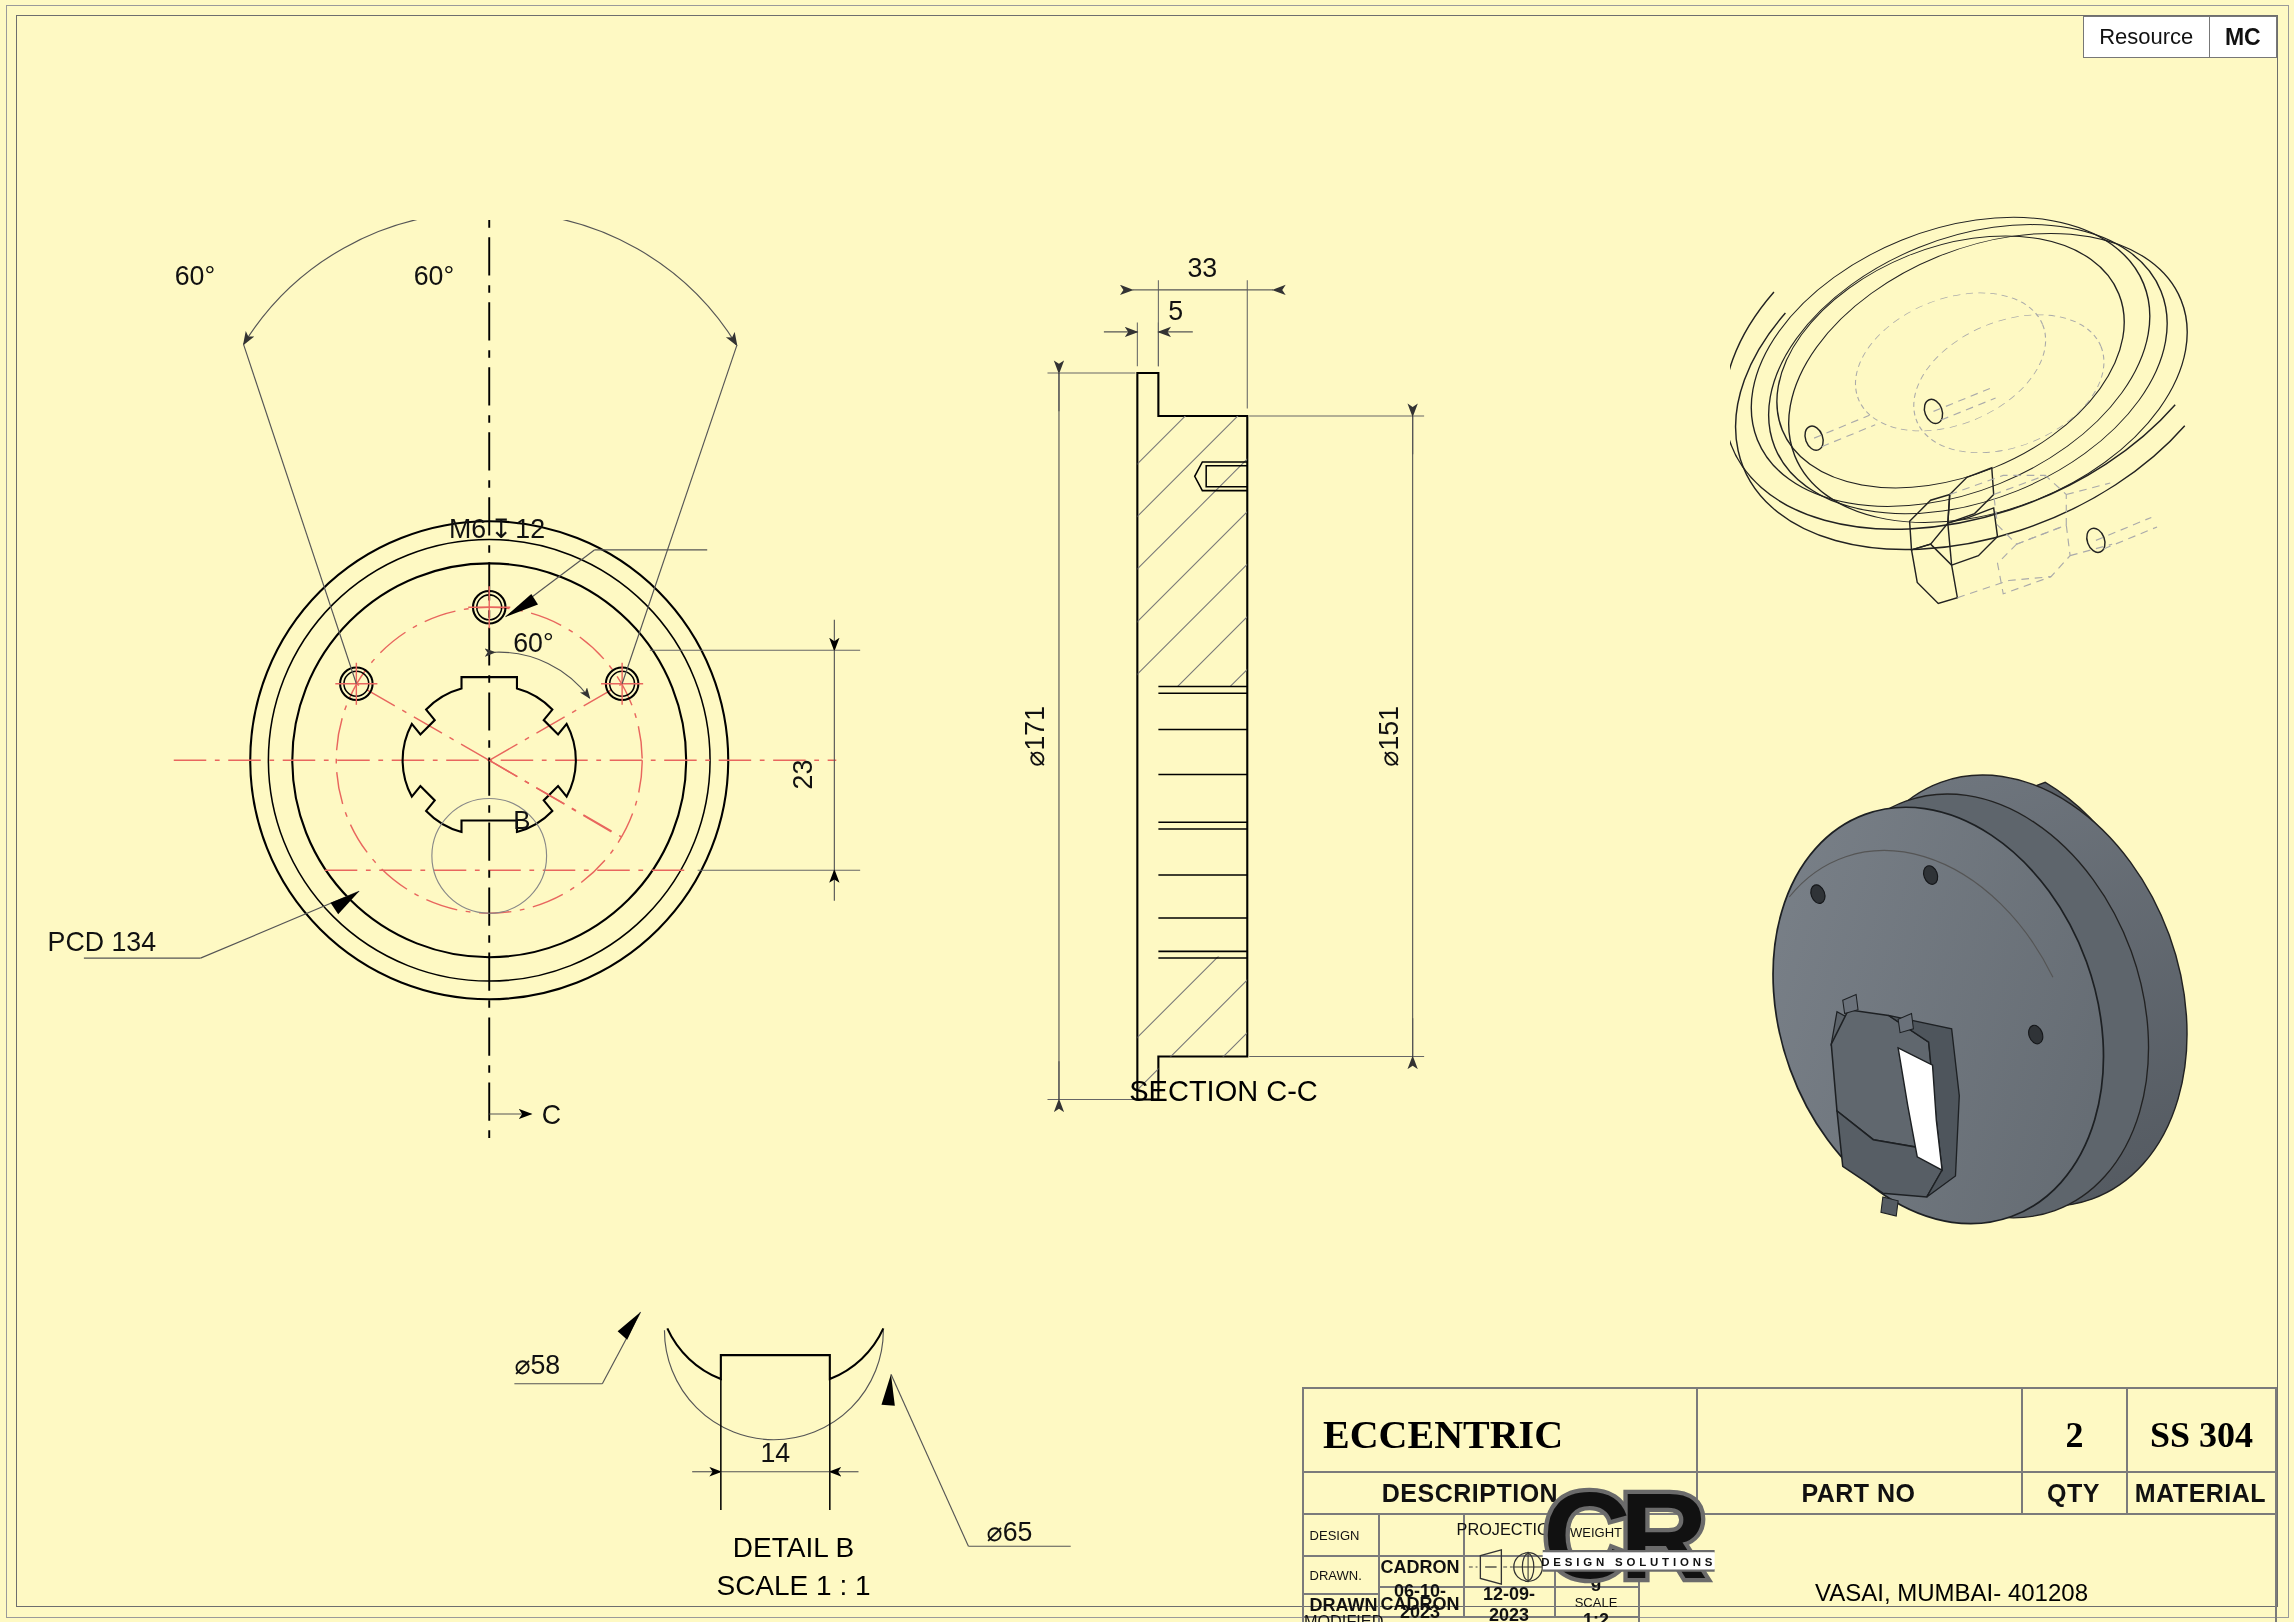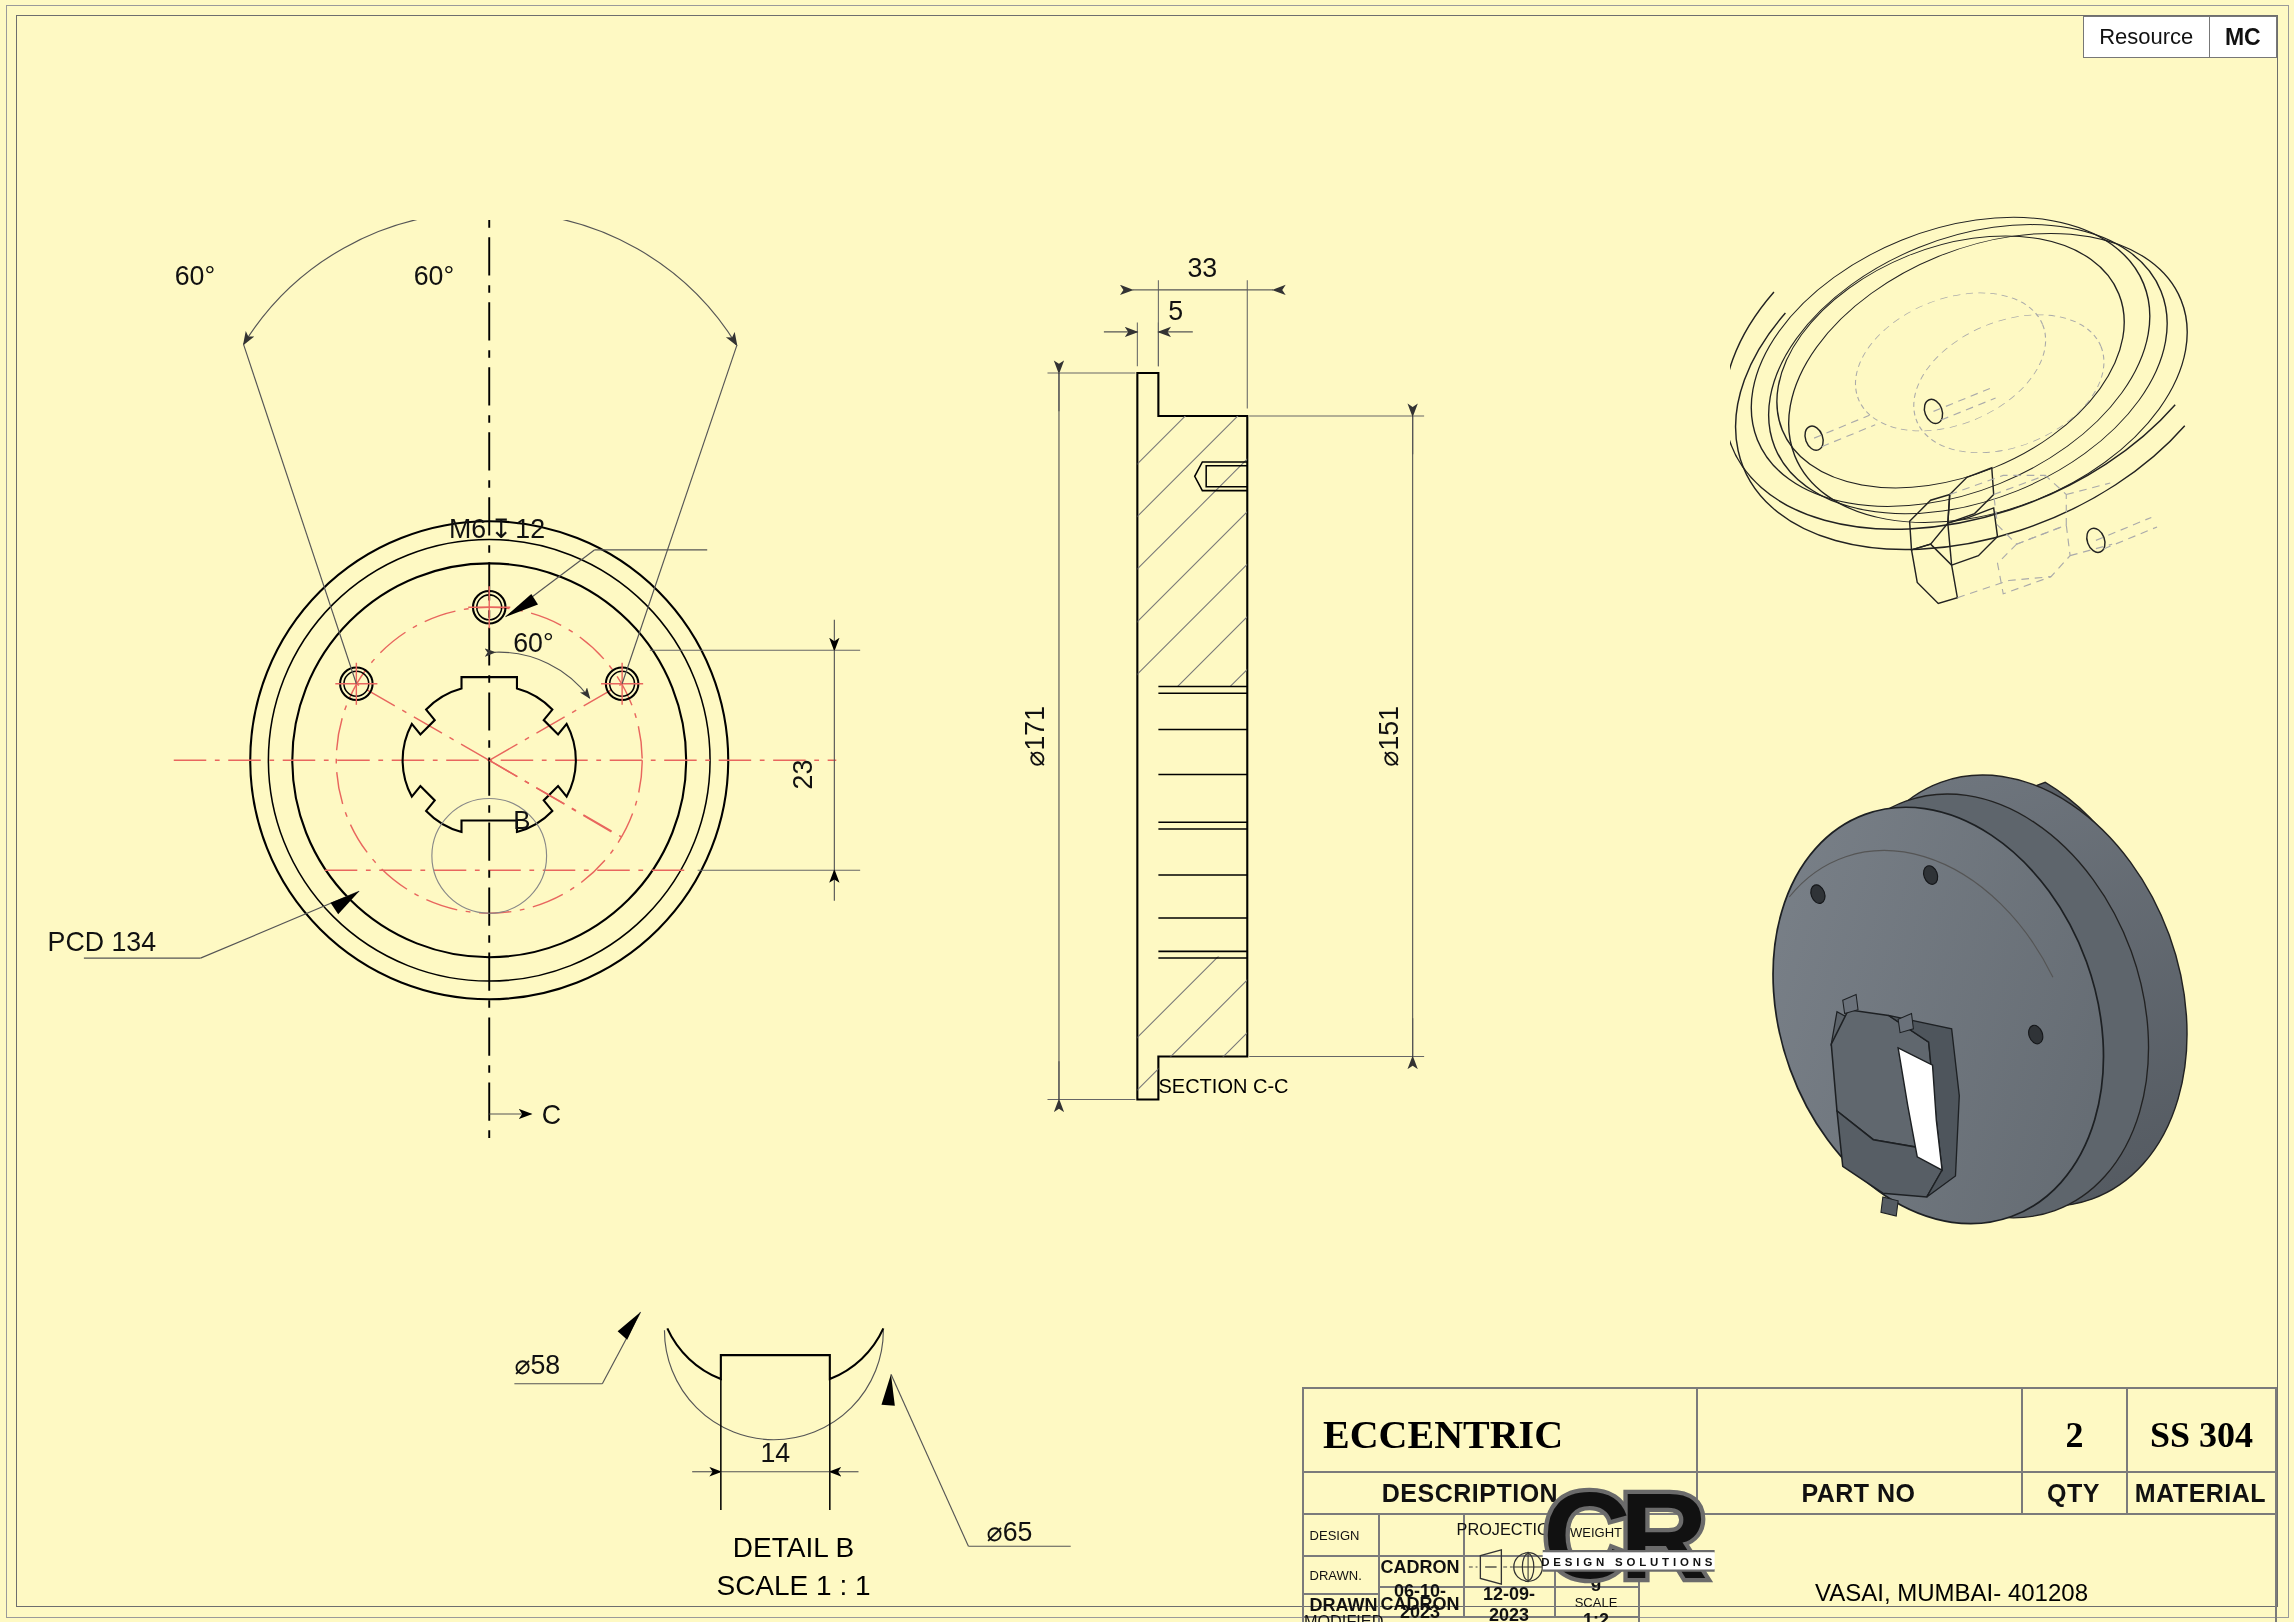--- a/index.html
+++ b/index.html
@@ -264,21 +264,21 @@
         <line class="ext" x1="247" y1="850" x2="430" y2="850"></line>
         <line class="dim" x1="418" y1="180" x2="418" y2="850"></line>
         <line class="dim" x1="418" y1="180" x2="418" y2="220" marker-start="url(#ar2)"></line>
         <line class="dim" x1="418" y1="850" x2="418" y2="810" marker-start="url(#ar2)"></line>
         <text class="tx-lg" x="403" y="515" transform="rotate(-90 403,515)" text-anchor="middle">⌀151</text>
       </g>
     </svg>
   </div>
 
   <div class="vw" style="left:1080px;top:1075px;width:287px;text-align:center;">
-    <span class="tx-lg" style="font-size:20px;">SECTION C-C</span>
+    <span class="tx-lg" style="font-size:29px;">SECTION C-C</span>
   </div>
 
   <div class="vw" style="left:497px;top:1271px;">
     <svg width="593" height="325" viewBox="0 0 620 340">
       <defs>
         <marker id="ar3" markerWidth="12" markerHeight="12" refX="10" refY="4.2" orient="auto">
           <path d="M0,0 L11,4.2 L0,8.4 L2.8,4.2 Z" fill="#000"></path>
         </marker>
       </defs>
 

